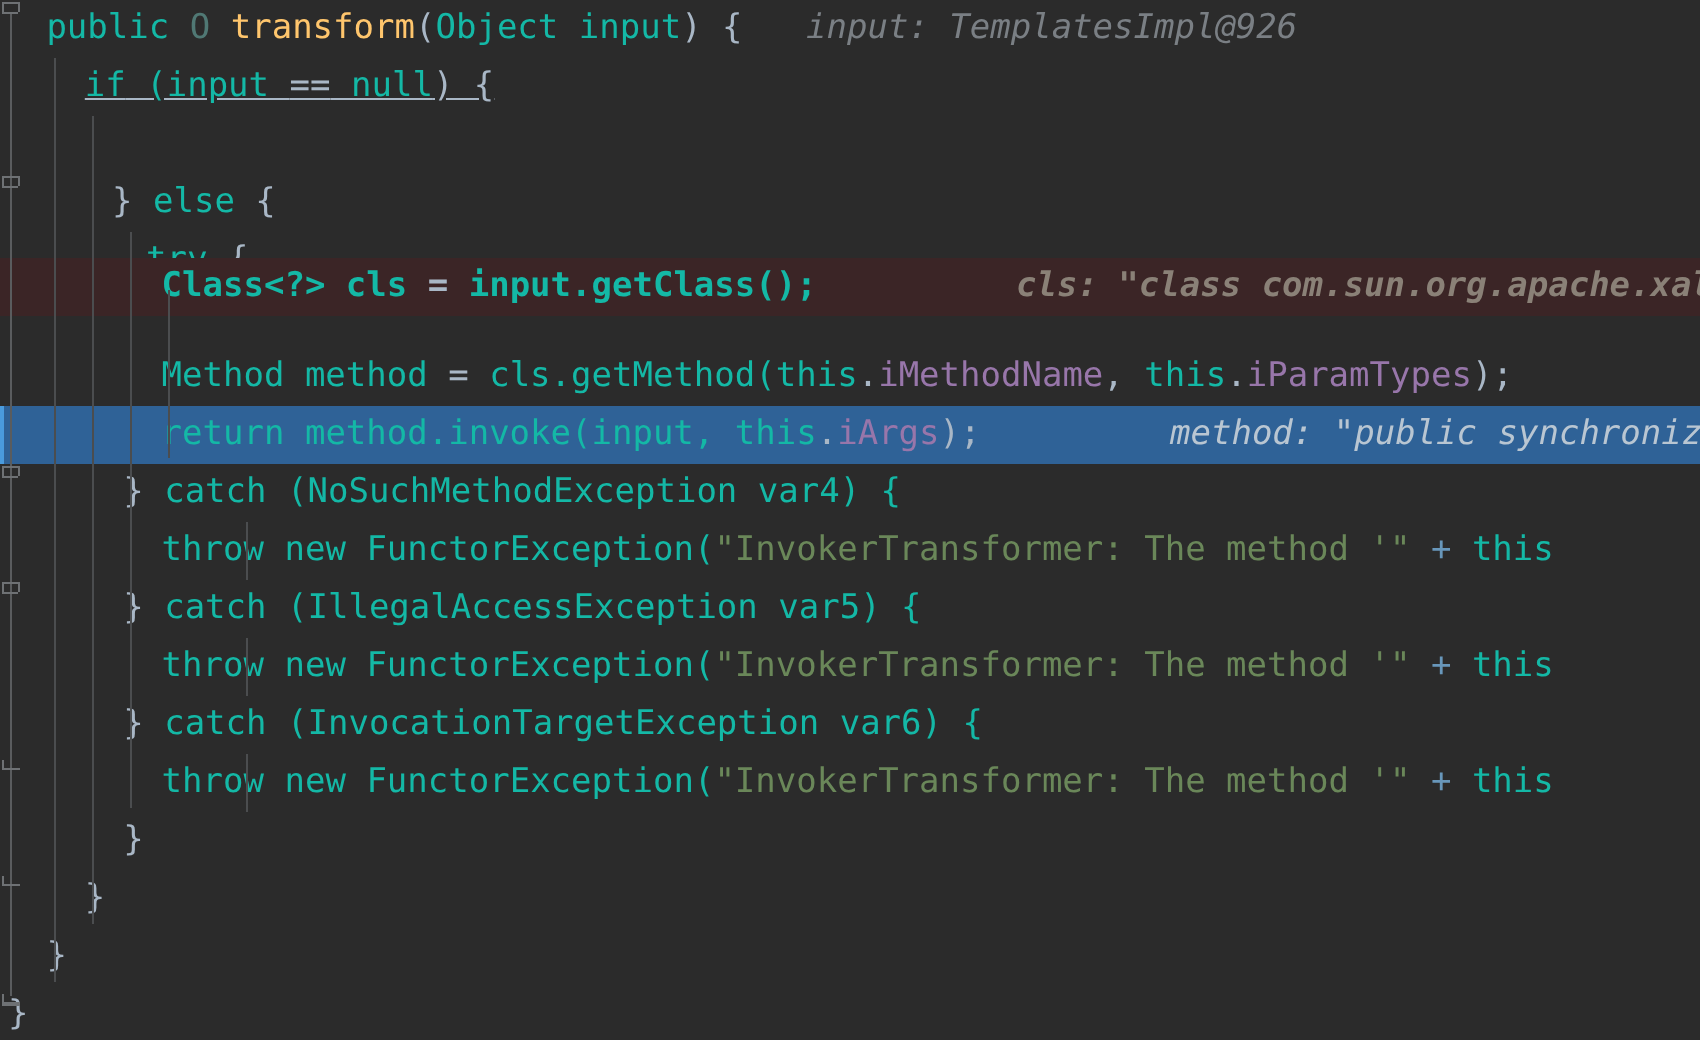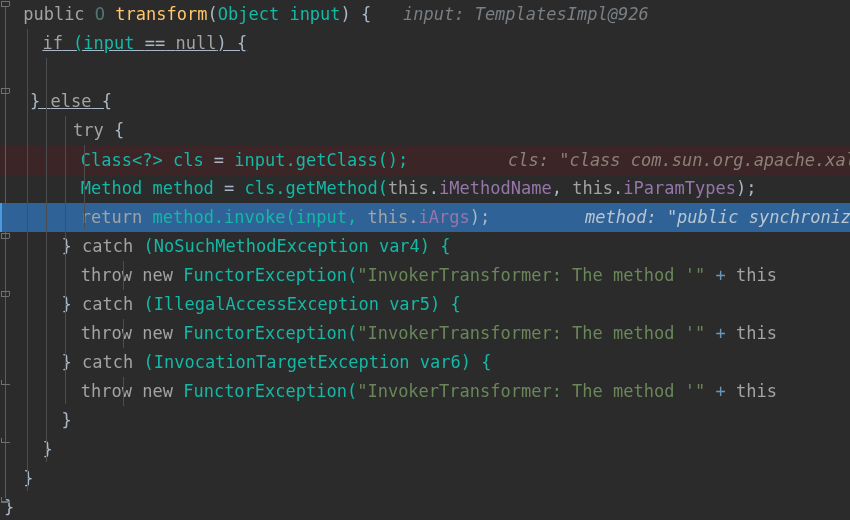--- a/index.html
+++ b/index.html
@@ -128,21 +128,21 @@
     height: 29px;
     line-height: 29px;
     font-size: 17px;
     font-family: "DejaVu Sans Mono", "Liberation Mono", monospace;
     color: #a9b7c6;
     white-space: pre;
     letter-spacing: 0px;
   }
 
   
-  .kw   { color: #a3a3a3; }          
+  .kw   { color: #14b8a6; }          
   .mth  { color: #ffc66d; }          
   .typ  { color: #14b8a6; }          
   .tparam { color: #507874; }        
   .str  { color: #6a8759; }          
   .fld  { color: #9876aa; }          
   .pun  { color: #a9b7c6; }
   .plus { color: #6897bb; }
 
   
   .hint {
@@ -154,23 +154,23 @@
 </style>
 </head>
 <body>
 
 <div id="editor">
 
   <div id="rows">
       <div class="row" style="top: 0px;"><div class="rowbg"></div><div class="code" style="left: 23.2px;"><span class="kw">public</span><span class="pun"> </span><span class="tparam">O</span><span class="pun"> </span><span class="mth">transform</span><span class="pun">(</span><span class="typ">Object</span><span class="typ"> input</span><span class="pun">) {</span></div><div class="code hint" style="left: 403px;">input: TemplatesImpl@926</div></div>
       <div class="row" style="top: 29px;"><div class="rowbg"></div><div class="code" style="left: 42.4px; text-decoration: underline;"><span class="kw">if</span><span class="typ"> (input </span><span class="pun">==</span><span class="pun"> </span><span class="kw">null</span><span class="pun">) {</span></div></div>
       <div class="row" style="top: 58px;"><div class="rowbg"></div></div>
-      <div class="row" style="top: 87px;"><div class="rowbg"></div><div class="code" style="left: 30px; text-decoration: underline;"><span class="pun">} </span><span class="kw">else</span><span class="pun"> {</span></div></div>
+      <div class="row" style="top: 87px;"><div class="rowbg"></div><div class="code" style="left: 56px;"><span class="pun">} </span><span class="kw">else</span><span class="pun"> {</span></div></div>
       <div class="row" style="top: 116px;"><div class="rowbg"></div><div class="code" style="left: 73px;"><span class="kw">try</span><span class="pun"> {</span></div></div>
-      <div class="row err" style="top: 146px;"><div class="rowbg"></div><div class="code" style="left: 80.8px;"><span class="typ">Class&lt;?&gt; cls </span><span class="pun">=</span><span class="typ"> input.getClass();</span></div><div class="code hint" style="left: 508px;">cls: "class com.sun.org.apache.xal</div></div>
+      <div class="row err" style="top: 129px; font-weight: bold;"><div class="rowbg"></div><div class="code" style="left: 80.8px;"><span class="typ">Class&lt;?&gt; cls </span><span class="pun">=</span><span class="typ"> input.getClass();</span></div><div class="code hint" style="left: 508px;">cls: "class com.sun.org.apache.xal</div></div>
       <div class="row" style="top: 174px;"><div class="rowbg"></div><div class="code" style="left: 80.8px;"><span class="typ">Method method </span><span class="pun">=</span><span class="typ"> cls.getMethod(</span><span class="kw">this</span><span class="pun">.</span><span class="fld">iMethodName</span><span class="pun">, </span><span class="kw">this</span><span class="pun">.</span><span class="fld">iParamTypes</span><span class="pun">);</span></div></div>
       <div class="row sel" style="top: 203px;"><div class="rowbg"></div><div class="caretbar"></div><div class="code" style="left: 80.8px;"><span class="kw">return</span><span class="typ"> method.invoke(input, </span><span class="kw">this</span><span class="pun">.</span><span class="fld">iArgs</span><span class="pun">);</span></div><div class="code hint" style="left: 585px;">method: "public synchroniz</div></div>
       <div class="row" style="top: 232px;"><div class="rowbg"></div><div class="code" style="left: 61.6px;"><span class="pun">} </span><span class="kw">catch</span><span class="typ"> (NoSuchMethodException var4) {</span></div></div>
       <div class="row" style="top: 261px;"><div class="rowbg"></div><div class="code" style="left: 80.8px;"><span class="kw">throw</span><span class="pun"> </span><span class="kw">new</span><span class="typ"> FunctorException(</span><span class="str">"InvokerTransformer: The method '"</span><span class="pun"> </span><span class="plus">+</span><span class="pun"> </span><span class="kw">this</span></div></div>
       <div class="row" style="top: 290px;"><div class="rowbg"></div><div class="code" style="left: 61.6px;"><span class="pun">} </span><span class="kw">catch</span><span class="typ"> (IllegalAccessException var5) {</span></div></div>
       <div class="row" style="top: 319px;"><div class="rowbg"></div><div class="code" style="left: 80.8px;"><span class="kw">throw</span><span class="pun"> </span><span class="kw">new</span><span class="typ"> FunctorException(</span><span class="str">"InvokerTransformer: The method '"</span><span class="pun"> </span><span class="plus">+</span><span class="pun"> </span><span class="kw">this</span></div></div>
       <div class="row" style="top: 348px;"><div class="rowbg"></div><div class="code" style="left: 61.6px;"><span class="pun">} </span><span class="kw">catch</span><span class="typ"> (InvocationTargetException var6) {</span></div></div>
       <div class="row" style="top: 377px;"><div class="rowbg"></div><div class="code" style="left: 80.8px;"><span class="kw">throw</span><span class="pun"> </span><span class="kw">new</span><span class="typ"> FunctorException(</span><span class="str">"InvokerTransformer: The method '"</span><span class="pun"> </span><span class="plus">+</span><span class="pun"> </span><span class="kw">this</span></div></div>
       <div class="row" style="top: 406px;"><div class="rowbg"></div><div class="code" style="left: 61.6px;"><span class="pun">}</span></div></div>
       <div class="row" style="top: 435px;"><div class="rowbg"></div><div class="code" style="left: 42.4px;"><span class="pun">}</span></div></div>

